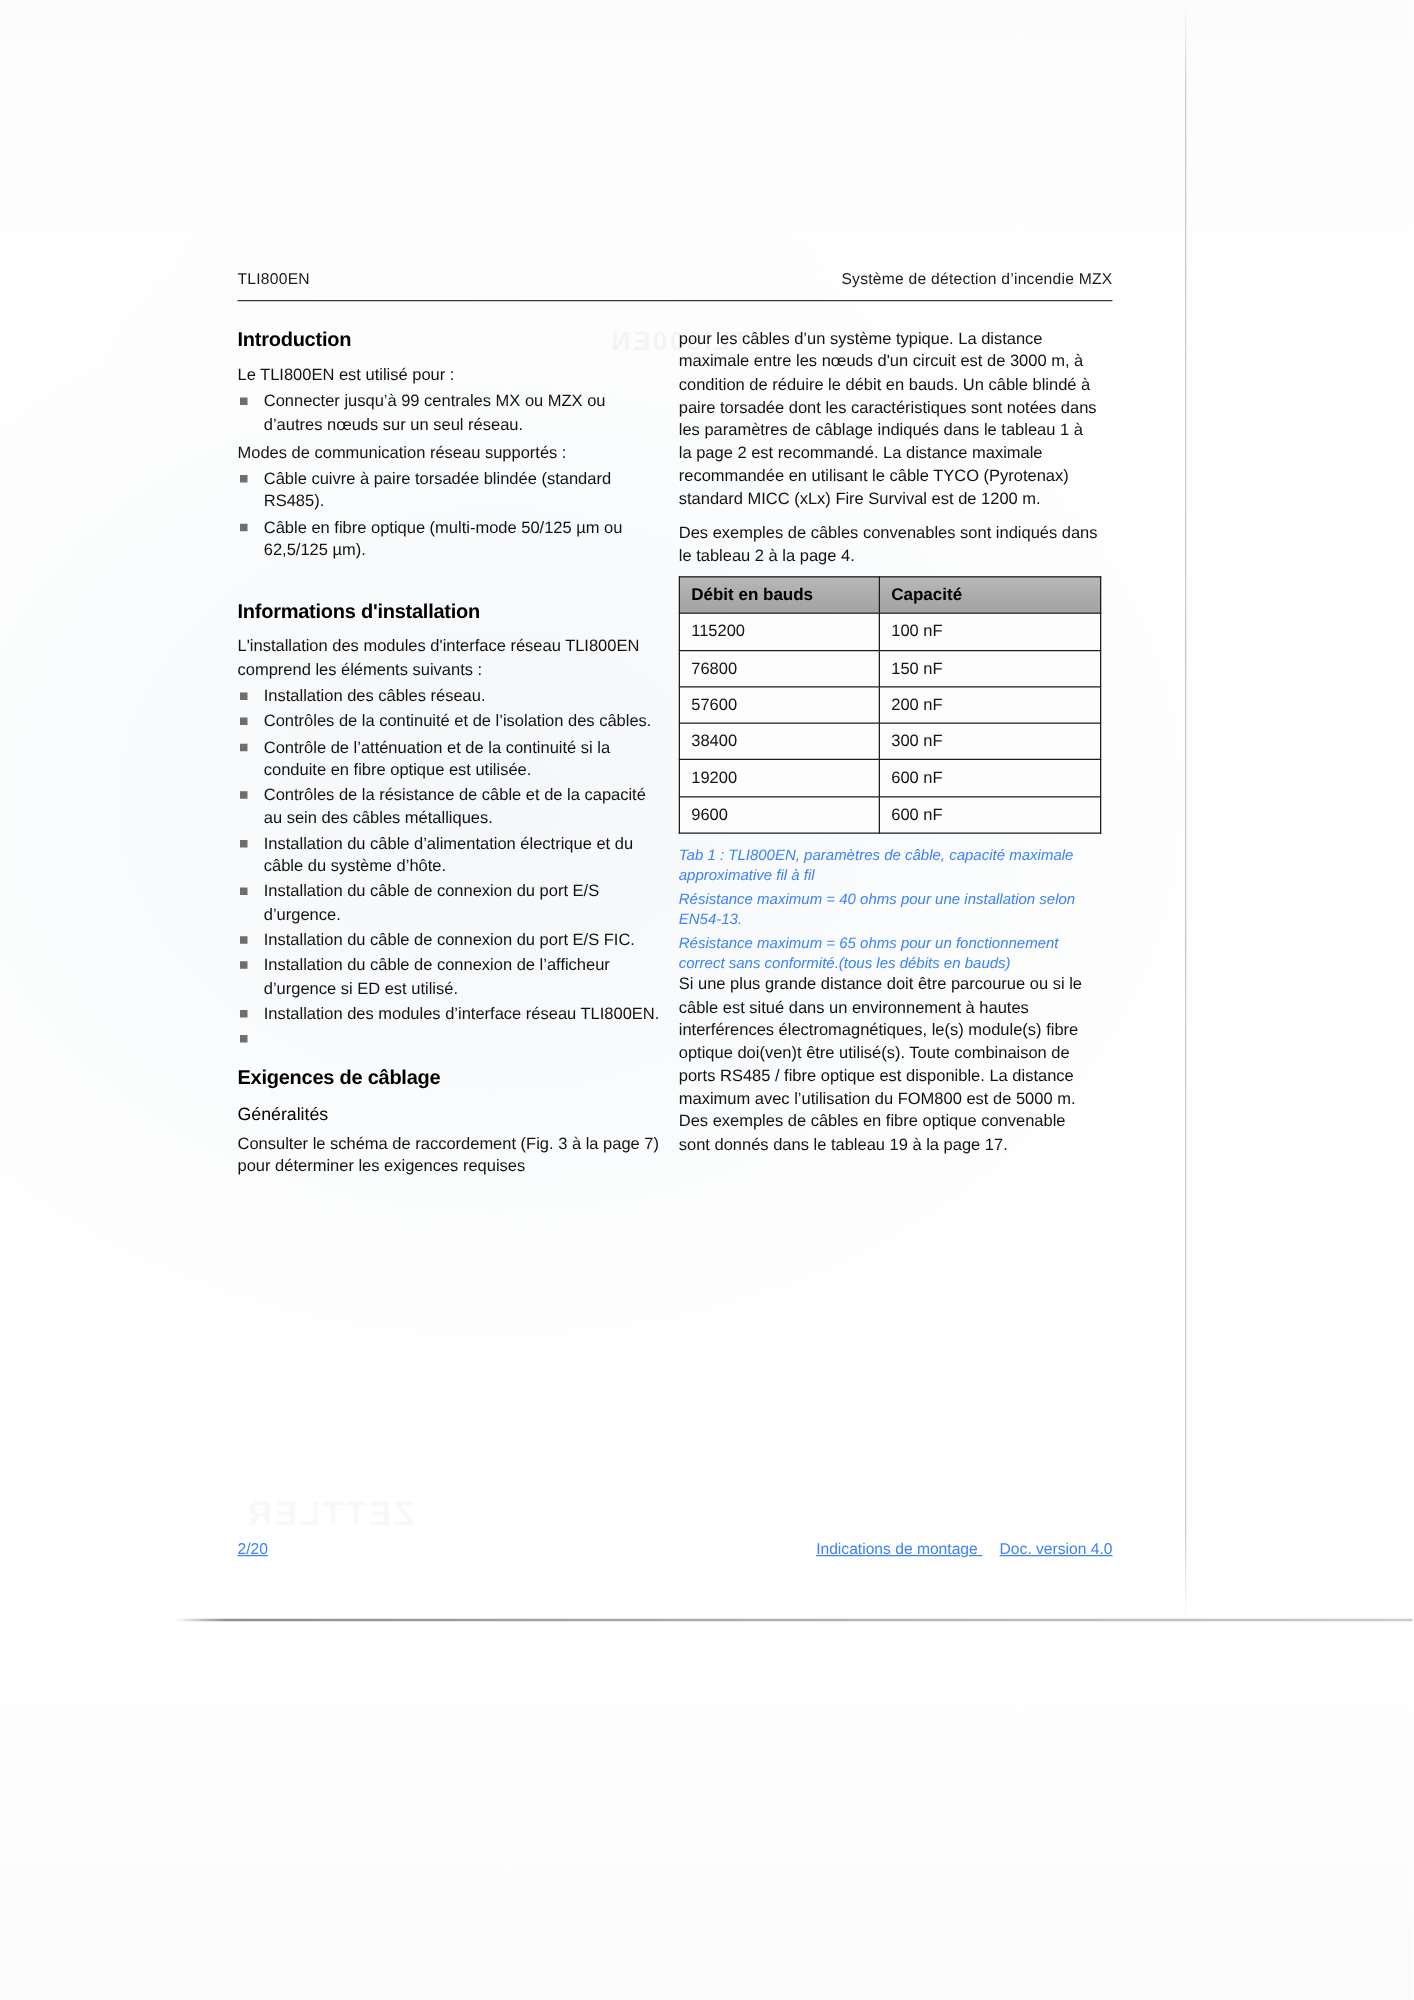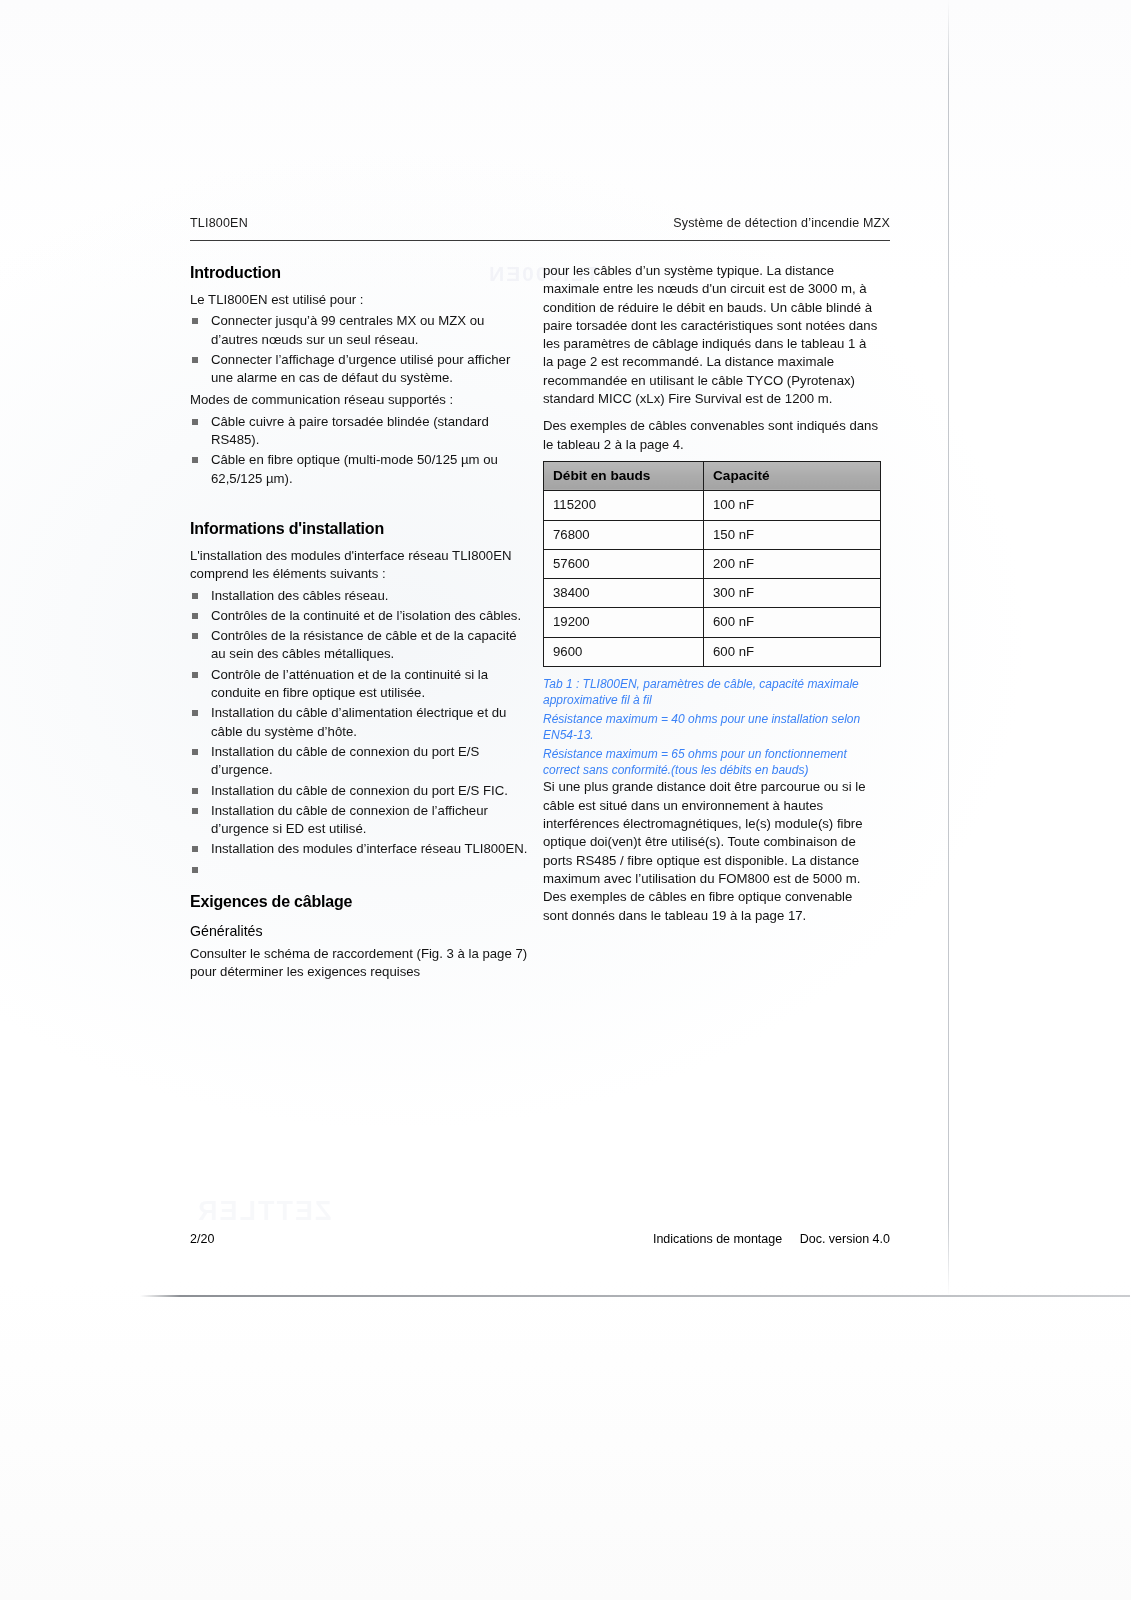--- a/index.html
+++ b/index.html
@@ -179,21 +179,22 @@
   
   .footer {
     position: absolute;
     left: 190px;
     top: 1232px;
     width: 700px;
     display: flex;
     justify-content: space-between;
     align-items: center;
     font-size: 12.5px;
-    color: #000000;
+    color: #3b82f6;
+    text-decoration: underline;
   }
   .footer .right span { margin-left: 14px; }
 </style>
 </head>
 <body>
 
 <div class="scan">
   <div class="paper-tone"></div>
 
   <div class="smudge" style="left:487px; top:262px; font-size:21px;">TLI800EN</div>
@@ -212,24 +213,20 @@
 
     <div class="col col-left">
 
       <h1 class="sec">Introduction</h1>
       <p class="body">Le TLI800EN est utilisé pour :</p>
 
       <ul class="bullets">
         <li>
           <span class="sq"></span>
           <span>Connecter jusqu’à 99 centrales MX ou MZX ou d’autres nœuds sur un seul réseau.</span>
-        </li>
-        <li>
-          <span class="sq"></span>
-          <span>Connecter l’affichage d’urgence utilisé pour afficher une alarme en cas de défaut du système.</span>
         </li>
       </ul>
 
       <p class="body">Modes de communication réseau supportés :</p>
 
       <ul class="bullets">
         <li>
           <span class="sq"></span>
           <span>Câble cuivre à paire torsadée blindée (standard RS485).</span>
         </li>
@@ -238,22 +235,22 @@
           <span>Câble en fibre optique (multi-mode 50/125 µm ou 62,5/125 µm).</span>
         </li>
       </ul>
 
       <h1 class="sec gap">Informations d'installation</h1>
       <p class="body">L'installation des modules d'interface réseau TLI800EN comprend les éléments suivants :</p>
 
       <ul class="bullets">
         <li><span class="sq"></span><span>Installation des câbles réseau.</span></li>
         <li><span class="sq"></span><span>Contrôles de la continuité et de l’isolation des câbles.</span></li>
+        <li><span class="sq"></span><span>Contrôle de l’atténuation et de la continuité si la conduite en fibre optique est utilisée.</span></li>
         <li><span class="sq"></span><span>Contrôles de la résistance de câble et de la capacité au sein des câbles métalliques.</span></li>
-        <li><span class="sq"></span><span>Contrôle de l’atténuation et de la continuité si la conduite en fibre optique est utilisée.</span></li>
         <li><span class="sq"></span><span>Installation du câble d’alimentation électrique et du câble du système d’hôte.</span></li>
         <li><span class="sq"></span><span>Installation du câble de connexion du port E/S d’urgence.</span></li>
         <li><span class="sq"></span><span>Installation du câble de connexion du port E/S FIC.</span></li>
         <li><span class="sq"></span><span>Installation du câble de connexion de l’afficheur d’urgence si ED est utilisé.</span></li>
         <li><span class="sq"></span><span>Installation des modules d’interface réseau TLI800EN.</span></li>
         <li><span class="sq"></span></li>
       </ul>
 
       <h1 class="sec gap2">Exigences de câblage</h1>
       <h2 class="sub">Généralités</h2>

